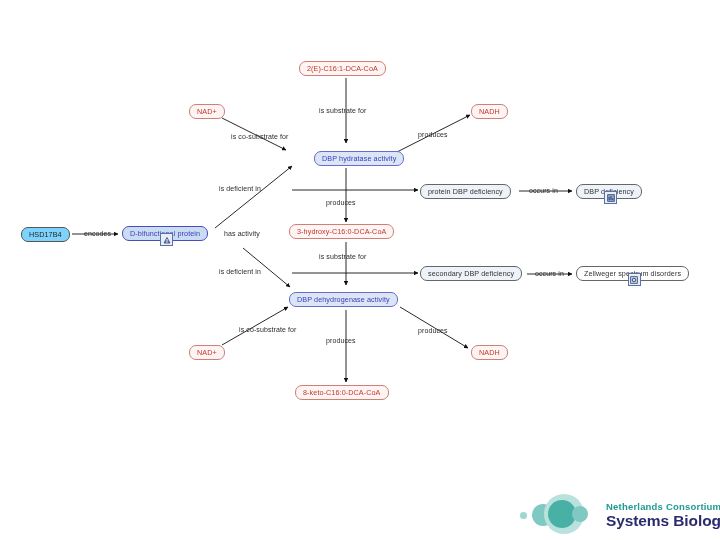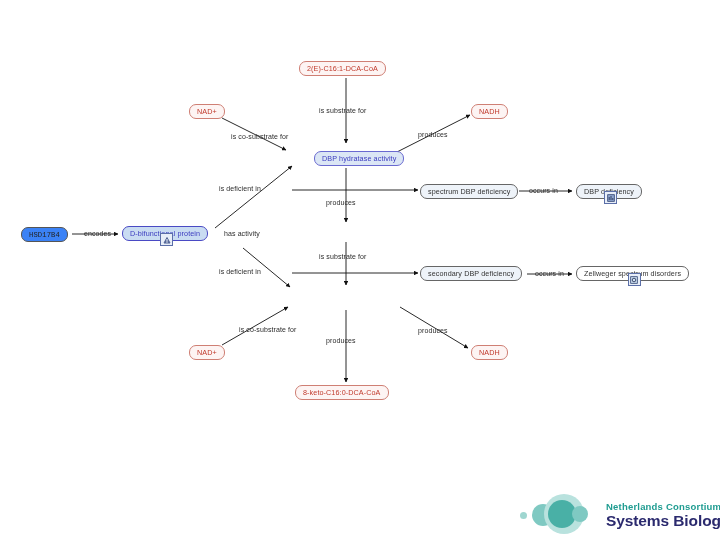--- a/index.html
+++ b/index.html
@@ -49,22 +49,21 @@
     background: #dbe6f5;
   }
   .node-protein {
     color: #3b3bbf;
     border-color: #4a4ac4;
     background: #c9dcf2;
   }
   .node-gene {
     color: #222222;
     border-color: #555555;
-    background: #3b82f6;
-    font-family: Liberation Mono, monospace;
+    background: #7dd3fc;
   }
   .node-disease {
     color: #333333;
     border-color: #666666;
     background: #eef3f9;
   }
   .node-disease-plain {
     color: #333333;
     border-color: #666666;
     background: #ffffff;
@@ -202,23 +201,26 @@
   <div class="node node-protein" style="left:122px; top:226px;">
     <span>D-bifunctional protein</span>
     <span class="node-badge">
       <svg width="8" height="8" viewBox="0 0 8 8" aria-hidden="true">
         <path d="M1 7 L4 1.5 L7 7 Z" fill="none" stroke="#3b4f86" stroke-width="0.9"></path>
         <path d="M2.6 7 L2.6 5 L5.4 5 L5.4 7" fill="none" stroke="#3b4f86" stroke-width="0.8"></path>
       </svg>
     </span>
   </div>
 
+  <div class="node node-metabolite" style="left:289px; top:224px;">
+    <span>3-hydroxy-C16:0-DCA-CoA</span>
+  </div>
 
   <div class="node node-disease" style="left:420px; top:184px;">
-    <span>spectrum DBP deficiency</span>
+    <span>protein DBP deficiency</span>
   </div>
 
   <div class="node node-disease" style="left:576px; top:184px;">
     <span>DBP deficiency</span>
     <span class="node-badge">
       <svg width="8" height="8" viewBox="0 0 8 8" aria-hidden="true">
         <rect x="0.7" y="0.7" width="6.6" height="6.6" fill="#8fa6cf" stroke="#2c3f6e" stroke-width="0.8"></rect>
         <path d="M2.2 6 L2.2 3 M4 6 L4 2 M5.8 6 L5.8 4" stroke="#1d2a4d" stroke-width="0.8"></path>
       </svg>
     </span>
@@ -231,20 +233,23 @@
   <div class="node node-disease-plain" style="left:576px; top:266px;">
     <span>Zellweger spectrum disorders</span>
     <span class="node-badge">
       <svg width="8" height="8" viewBox="0 0 8 8" aria-hidden="true">
         <rect x="0.7" y="0.7" width="6.6" height="6.6" fill="#cfe0f2" stroke="#2c3f6e" stroke-width="0.8"></rect>
         <circle cx="4" cy="4" r="1.8" fill="none" stroke="#1d2a4d" stroke-width="0.8"></circle>
       </svg>
     </span>
   </div>
 
+  <div class="node node-activity" style="left:289px; top:292px;">
+    <span>DBP dehydrogenase activity</span>
+  </div>
 
   <div class="node node-metabolite" style="left:189px; top:345px;">
     <span>NAD+</span>
   </div>
 
   <div class="node node-metabolite" style="left:471px; top:345px;">
     <span>NADH</span>
   </div>
 
   <div class="node node-metabolite" style="left:295px; top:385px;">

